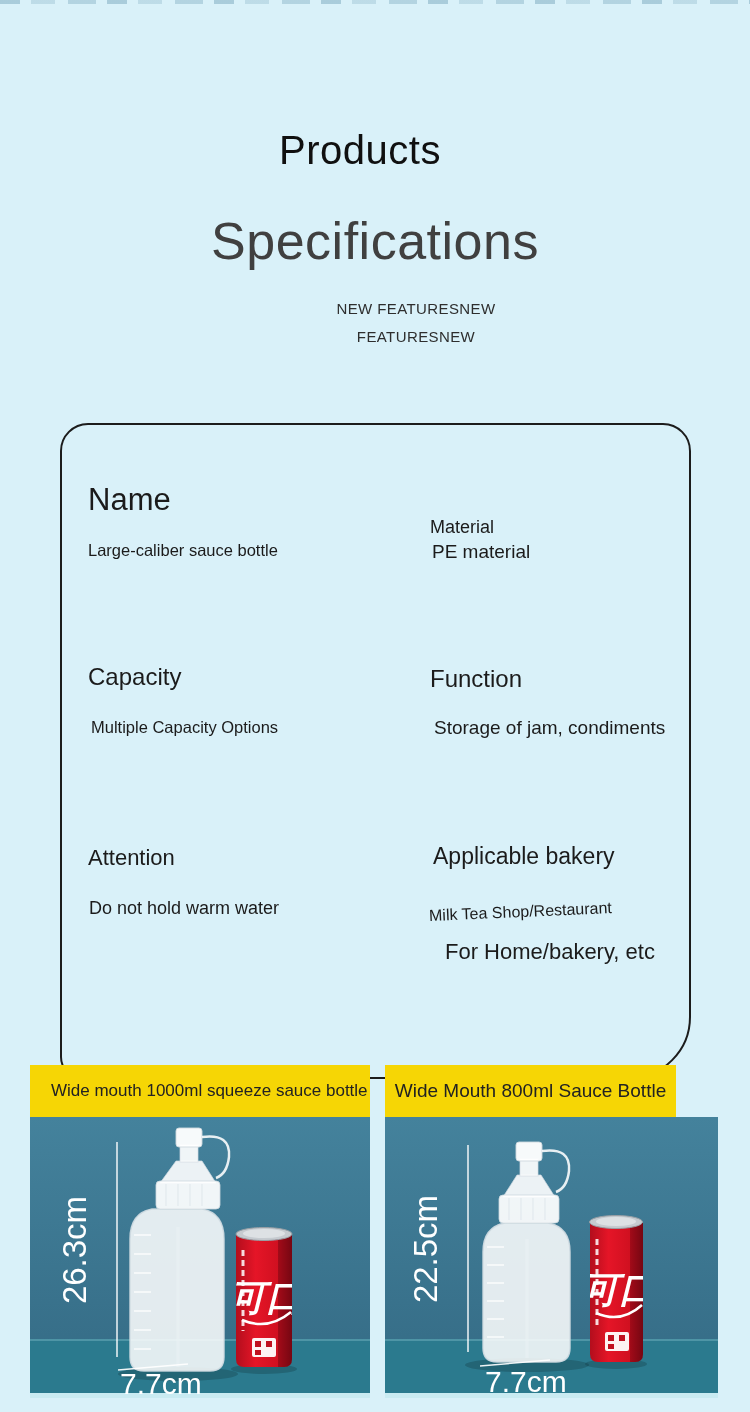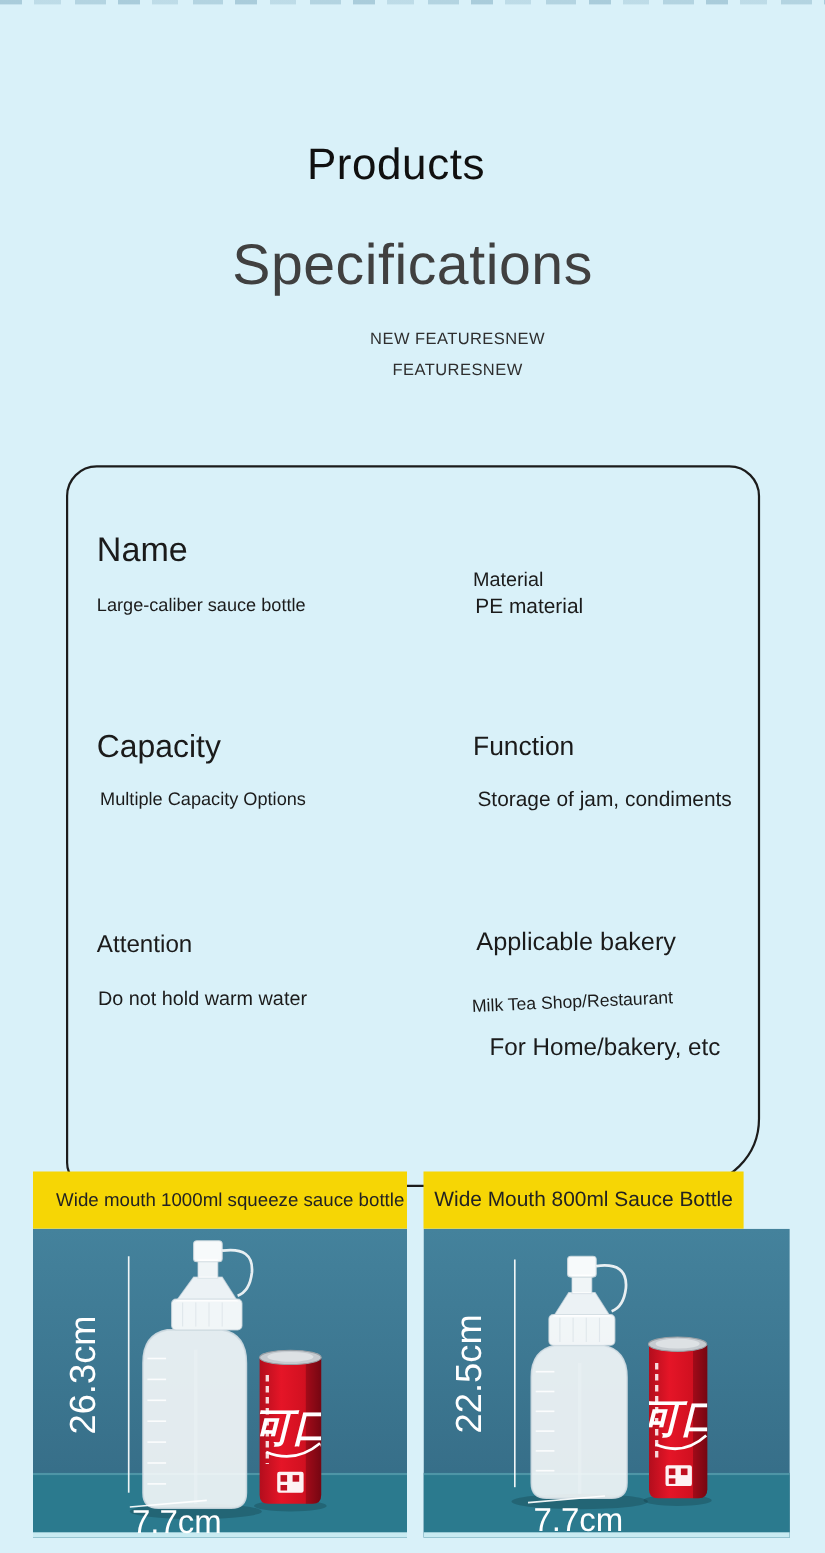--- a/index.html
+++ b/index.html
@@ -61,21 +61,21 @@
 <div class="tagline l1">NEW FEATURESNEW</div>
 <div class="tagline l2">FEATURESNEW</div>
 
 <div class="spec-box">
 
   <div class="cell" style="left:26px;top:57px;font-size:31px;">Name</div>
   <div class="cell" style="left:368px;top:60px;font-size:18px;margin-top:32px;">Material</div>
   <div class="cell" style="left:26px;top:116px;font-size:16.5px;">Large-caliber sauce bottle</div>
   <div class="cell" style="left:370px;top:116px;font-size:19px;">PE material</div>
 
-  <div class="cell" style="left:26px;top:238px;font-size:29px;">Capacity</div>
+  <div class="cell" style="left:26px;top:238px;font-size:24px;">Capacity</div>
   <div class="cell" style="left:368px;top:240px;font-size:24px;">Function</div>
   <div class="cell" style="left:29px;top:293px;font-size:16.5px;">Multiple Capacity Options</div>
   <div class="cell" style="left:372px;top:292px;font-size:19px;">Storage of jam, condiments</div>
 
   <div class="cell" style="left:26px;top:420px;font-size:22px;">Attention</div>
   <div class="cell" style="left:371px;top:418px;font-size:23px;">Applicable bakery</div>
   <div class="cell" style="left:27px;top:473px;font-size:18px;">Do not hold warm water</div>
   <div class="cell" style="left:367px;top:478px;font-size:16px;transform:rotate(-2.5deg);">Milk Tea Shop/Restaurant</div>
   <div class="cell" style="left:370px;top:514px;font-size:22px;margin-left:13px;">For Home/bakery, etc</div>
 </div>

